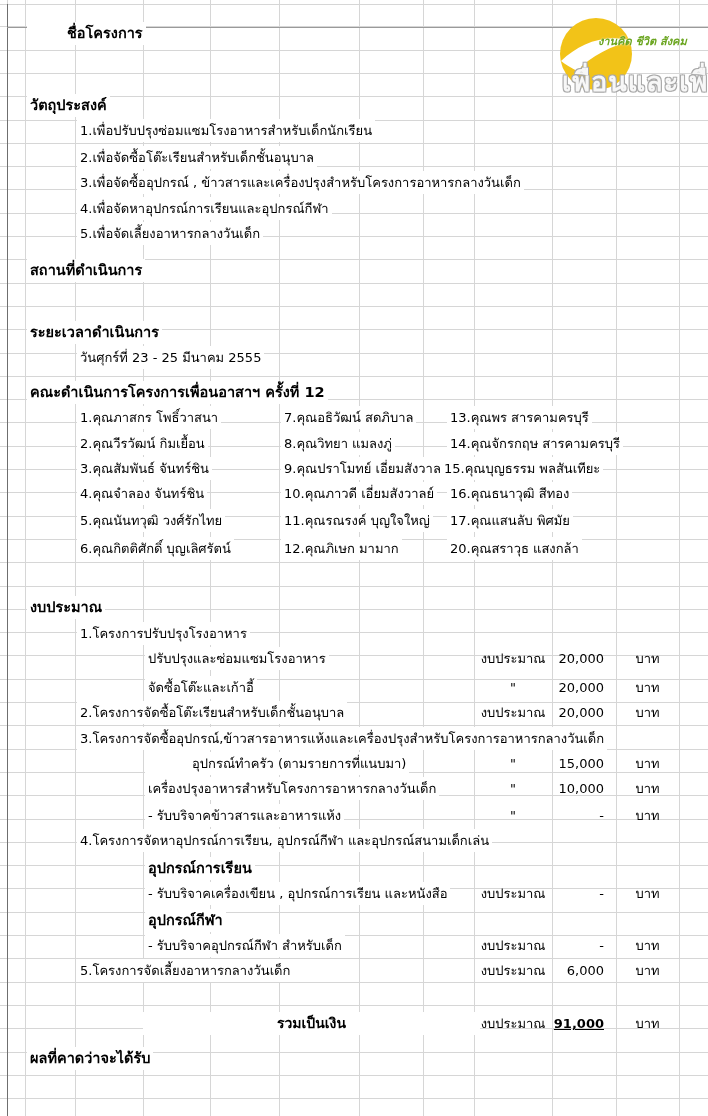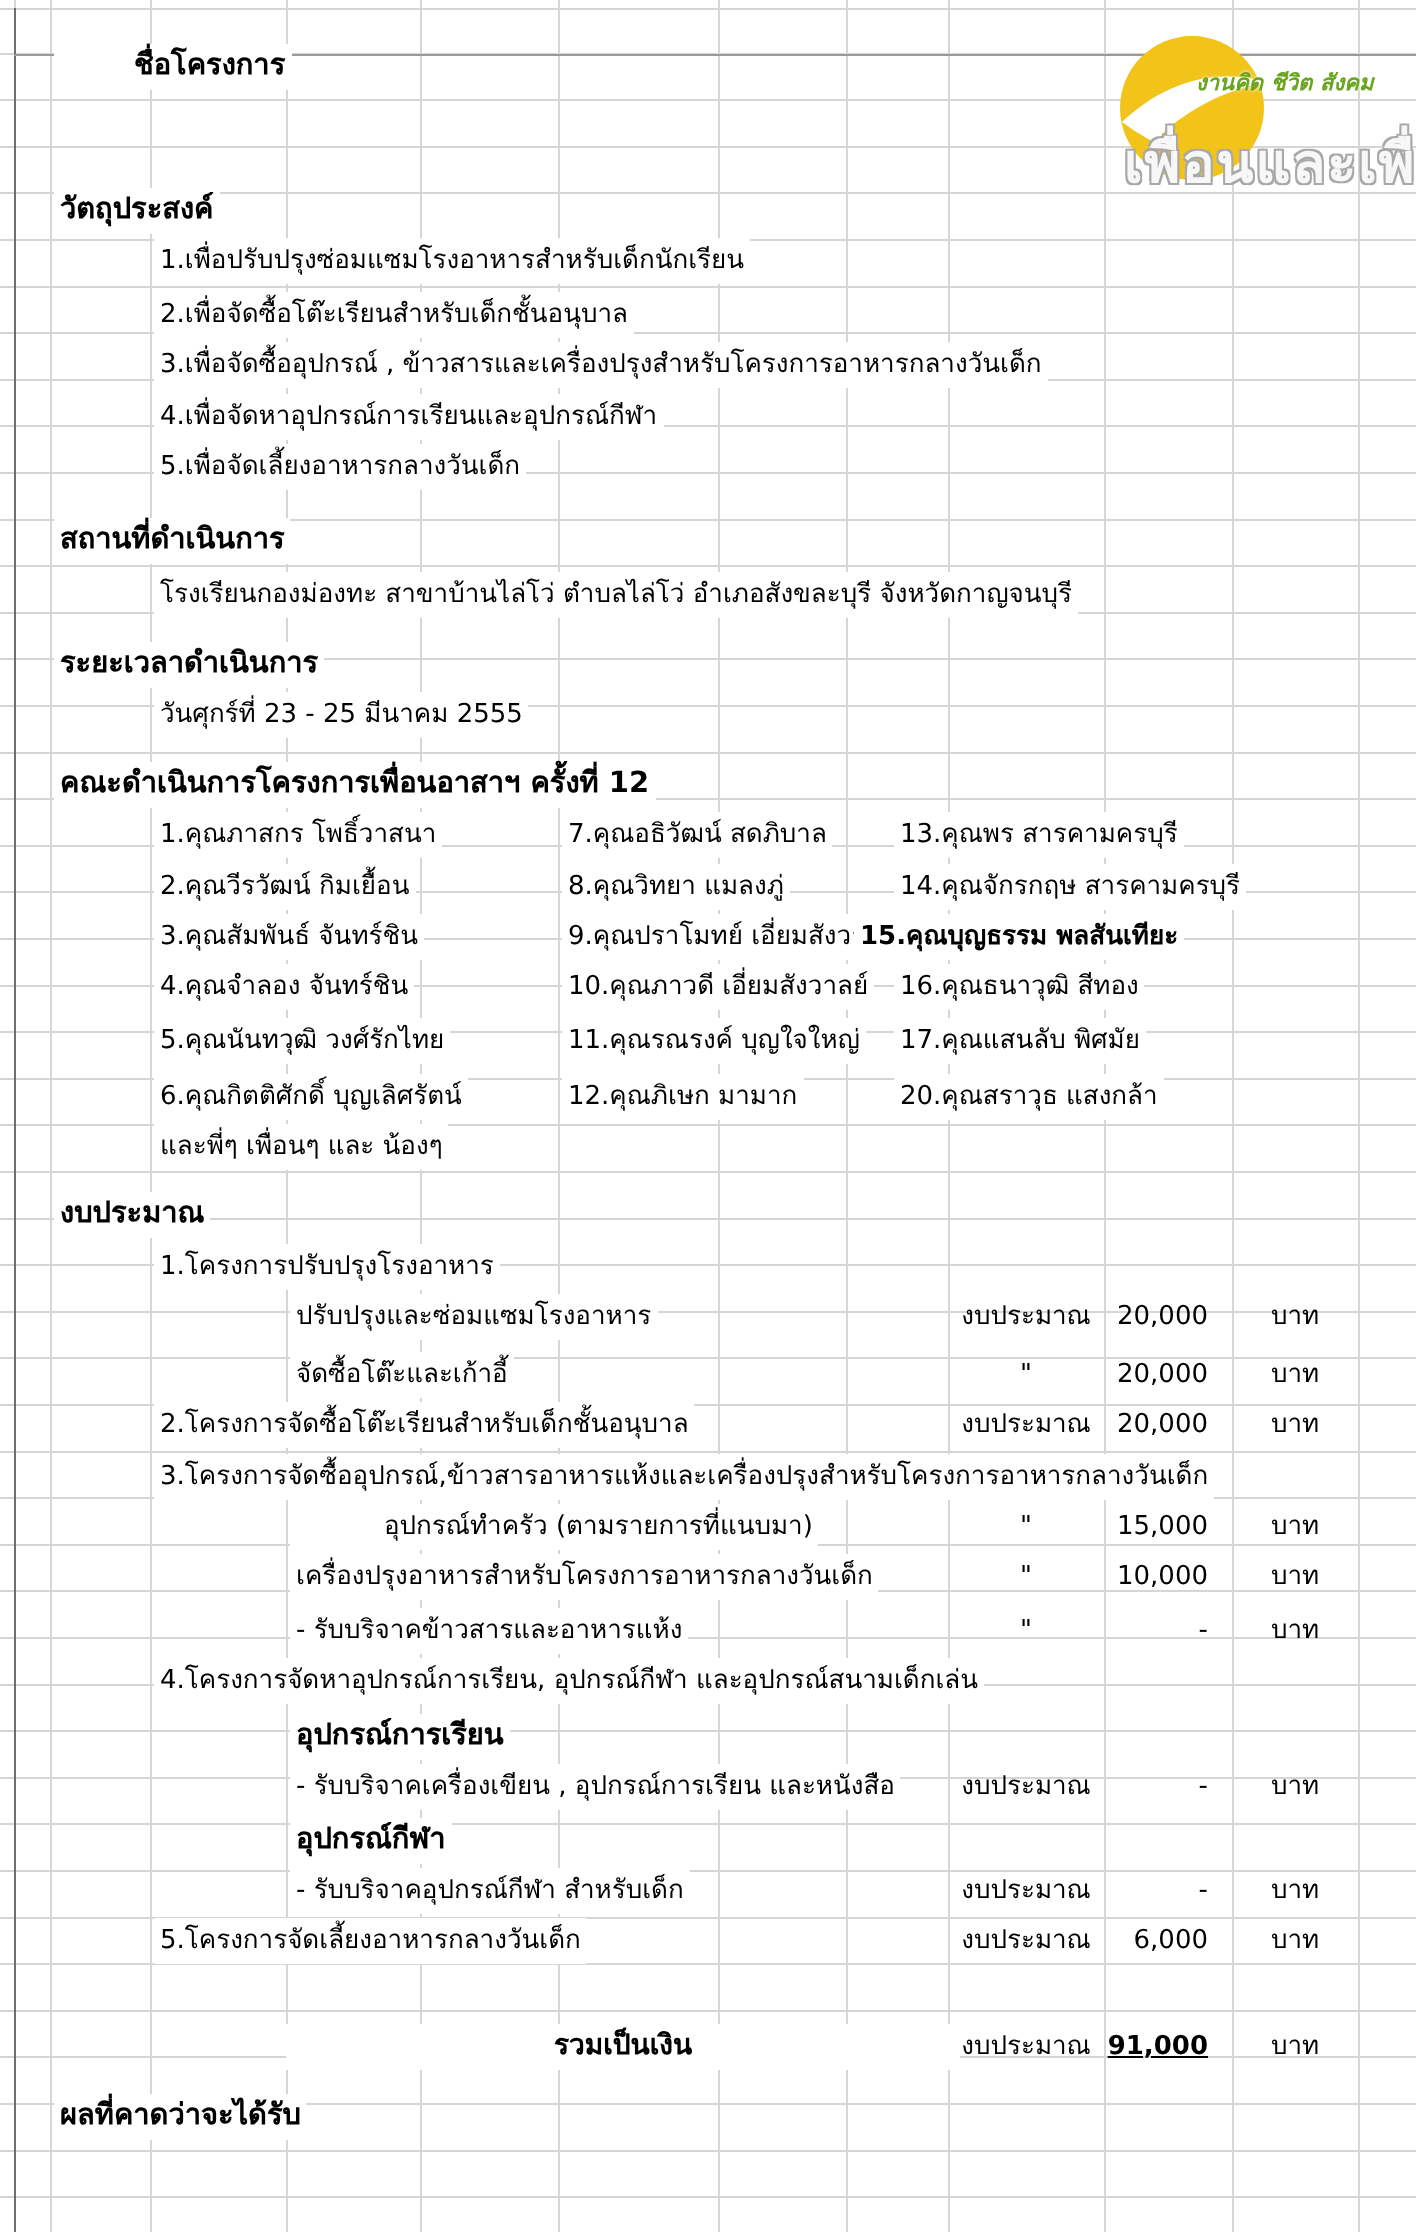--- a/index.html
+++ b/index.html
@@ -83,47 +83,45 @@
   <span class="t hdr" style="left:27px; top:94px;">วัตถุประสงค์</span>
   <div id="objectives">
       <span class="t" style="left: 77px; top: 119px;">1.เพื่อปรับปรุงซ่อมแซมโรงอาหารสำหรับเด็กนักเรียน</span>
       <span class="t" style="left: 77px; top: 146px;">2.เพื่อจัดซื้อโต๊ะเรียนสำหรับเด็กชั้นอนุบาล</span>
       <span class="t" style="left: 77px; top: 171px;">3.เพื่อจัดซื้ออุปกรณ์ , ข้าวสารและเครื่องปรุงสำหรับโครงการอาหารกลางวันเด็ก</span>
       <span class="t" style="left: 77px; top: 197px;">4.เพื่อจัดหาอุปกรณ์การเรียนและอุปกรณ์กีฬา</span>
       <span class="t" style="left: 77px; top: 222px;">5.เพื่อจัดเลี้ยงอาหารกลางวันเด็ก</span>
     </div>
 
   <span class="t hdr" style="left:27px; top:259px;">สถานที่ดำเนินการ</span>
-  <span class="t" style="left:77px; top:286px;">โรงเรียนกองม่องทะ สาขาบ้านไล่โว่ ตำบลไล่โว่ อำเภอสังขละบุรี จังหวัดกาญจนบุรี</span>
 
   <span class="t hdr" style="left:27px; top:321px;">ระยะเวลาดำเนินการ</span>
   <span class="t" style="left:77px; top:346px;">วันศุกร์ที่ 23 - 25 มีนาคม 2555</span>
 
   <span class="t hdr" style="left:27px; top:381px;">คณะดำเนินการโครงการเพื่อนอาสาฯ ครั้งที่ 12</span>
   <div id="committee">
       <span class="t" style="left: 77px; top: 406px;">1.คุณภาสกร โพธิ์วาสนา</span>
       <span class="t" style="left: 77px; top: 432px;">2.คุณวีรวัฒน์ กิมเยื้อน</span>
       <span class="t" style="left: 77px; top: 457px;">3.คุณสัมพันธ์ จันทร์ชิน</span>
       <span class="t" style="left: 77px; top: 482px;">4.คุณจำลอง จันทร์ชิน</span>
       <span class="t" style="left: 77px; top: 509px;">5.คุณนันทวุฒิ วงศ์รักไทย</span>
       <span class="t" style="left: 77px; top: 537px;">6.คุณกิตติศักดิ์ บุญเลิศรัตน์</span>
       <span class="t" style="left: 281px; top: 406px;">7.คุณอธิวัฒน์ สดภิบาล</span>
       <span class="t" style="left: 281px; top: 432px;">8.คุณวิทยา แมลงภู่</span>
       <span class="t" style="left: 281px; top: 457px;">9.คุณปราโมทย์ เอี่ยมสังวาลย์</span>
       <span class="t" style="left: 281px; top: 482px;">10.คุณภาวดี เอี่ยมสังวาลย์</span>
       <span class="t" style="left: 281px; top: 509px;">11.คุณรณรงค์ บุญใจใหญ่</span>
       <span class="t" style="left: 281px; top: 537px;">12.คุณภิเษก มามาก</span>
       <span class="t" style="left: 447px; top: 406px;">13.คุณพร สารคามครบุรี</span>
       <span class="t" style="left: 447px; top: 432px;">14.คุณจักรกฤษ สารคามครบุรี</span>
-      <span class="t" style="left: 427px; top: 457px; font-weight: bold;">15.คุณบุญธรรม พลสันเทียะ</span>
+      <span class="t" style="left: 441px; top: 457px;">15.คุณบุญธรรม พลสันเทียะ</span>
       <span class="t" style="left: 447px; top: 482px;">16.คุณธนาวุฒิ สีทอง</span>
       <span class="t" style="left: 447px; top: 509px;">17.คุณแสนลับ พิศมัย</span>
       <span class="t" style="left: 447px; top: 537px;">20.คุณสราวุธ แสงกล้า</span>
     </div>
-  <span class="t" style="left:77px; top:562px;">และพี่ๆ เพื่อนๆ และ น้องๆ</span>
 
   <span class="t hdr" style="left:27px; top:596px;">งบประมาณ</span>
   <div id="budget">
       <span class="t" style="left: 77px; top: 622px;">1.โครงการปรับปรุงโรงอาหาร</span>
       <span class="t" style="left: 145px; top: 647px;">ปรับปรุงและซ่อมแซมโรงอาหาร</span>
       <span class="t cell bl" style="top: 647px;">งบประมาณ</span>
       <span class="t cell amt" style="top: 647px;">20,000</span>
       <span class="t cell unit" style="top: 647px;">บาท</span>
       <span class="t" style="left: 145px; top: 676px;">จัดซื้อโต๊ะและเก้าอี้</span>
       <span class="t cell bl" style="top: 676px;">"</span>

